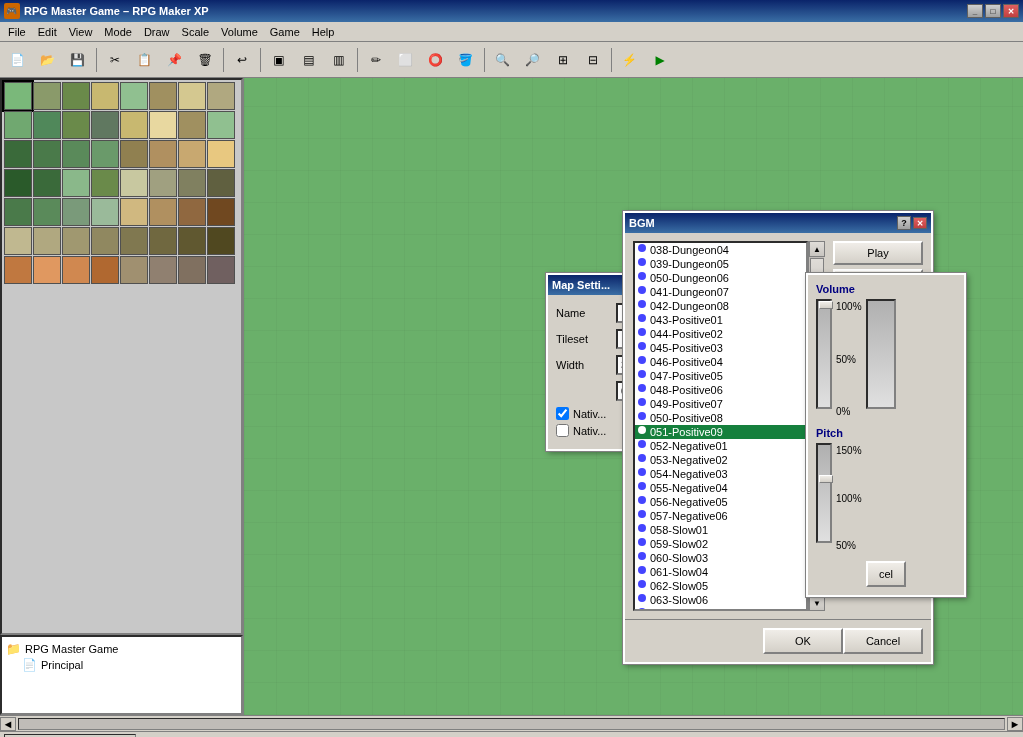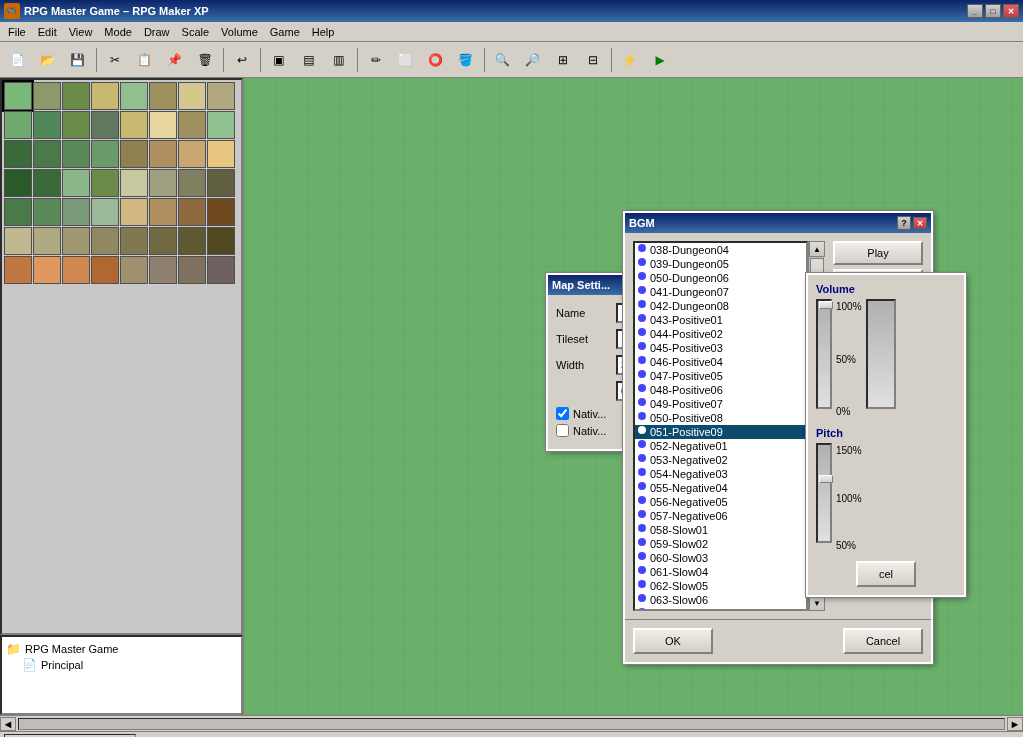--- a/index.html
+++ b/index.html
@@ -260,21 +260,21 @@
       overflow-y: scroll;
       font-size: 11px;
     }
     .bgm-list-item {
       display: flex;
       padding: 1px 3px;
       cursor: pointer;
       white-space: nowrap;
     }
     .bgm-list-item.selected {
-      background: #0c4a6e;
+      background: #15803d;
       color: white;
     }
     .bgm-dot {
       width: 8px;
       height: 8px;
       border-radius: 50%;
       background: #4444ff;
       margin-right: 4px;
       flex-shrink: 0;
     }
@@ -435,21 +435,21 @@
     .scroll-thumb {
       width: 14px;
       height: 40px;
       background: linear-gradient(to bottom, #e0ddd8, #c8c5c0);
       border: 1px solid #808080;
       margin: 1px;
     }
 
     .bgm-footer {
       display: flex;
-      justify-content: space-between;
+      justify-content: flex-end;
       padding: 8px;
       border-top: 1px solid #808080;
     }
     .bgm-ok-btn {
       width: 80px;
       height: 26px;
       background: linear-gradient(to bottom, #f0ede8, #d4d0c8);
       border: 2px solid;
       border-color: #ffffff #808080 #808080 #ffffff;
       font-size: 11px;
@@ -853,21 +853,21 @@
           <div class="slider-thumb" style="top: 30px;"></div>
         </div>
         <div class="slider-labels">
           <span>150%</span>
           <span>100%</span>
           <span>50%</span>
         </div>
       </div>
 
       <div style="display:flex; justify-content:center; gap:8px; margin-top:8px;">
-        <button class="bgm-ok-btn" style="width:60px;">cel</button>
+        <button class="bgm-ok-btn" style="width:40px;">cel</button>
       </div>
     </div>
 
   </div>
 </div>
 
 <div class="bottom-bar" style="background:#d4d0c8; border-top:1px solid #808080; height:16px; display:flex; align-items:center;">
   <div style="width:16px; height:14px; background:#d4d0c8; border:1px solid #808080; display:flex; align-items:center; justify-content:center; cursor:pointer;">◄</div>
   <div style="flex:1; height:12px; background:#c0bcb8; border:1px inset #808080; margin:0 2px;"></div>
   <div style="width:16px; height:14px; background:#d4d0c8; border:1px solid #808080; display:flex; align-items:center; justify-content:center; cursor:pointer;">►</div>

